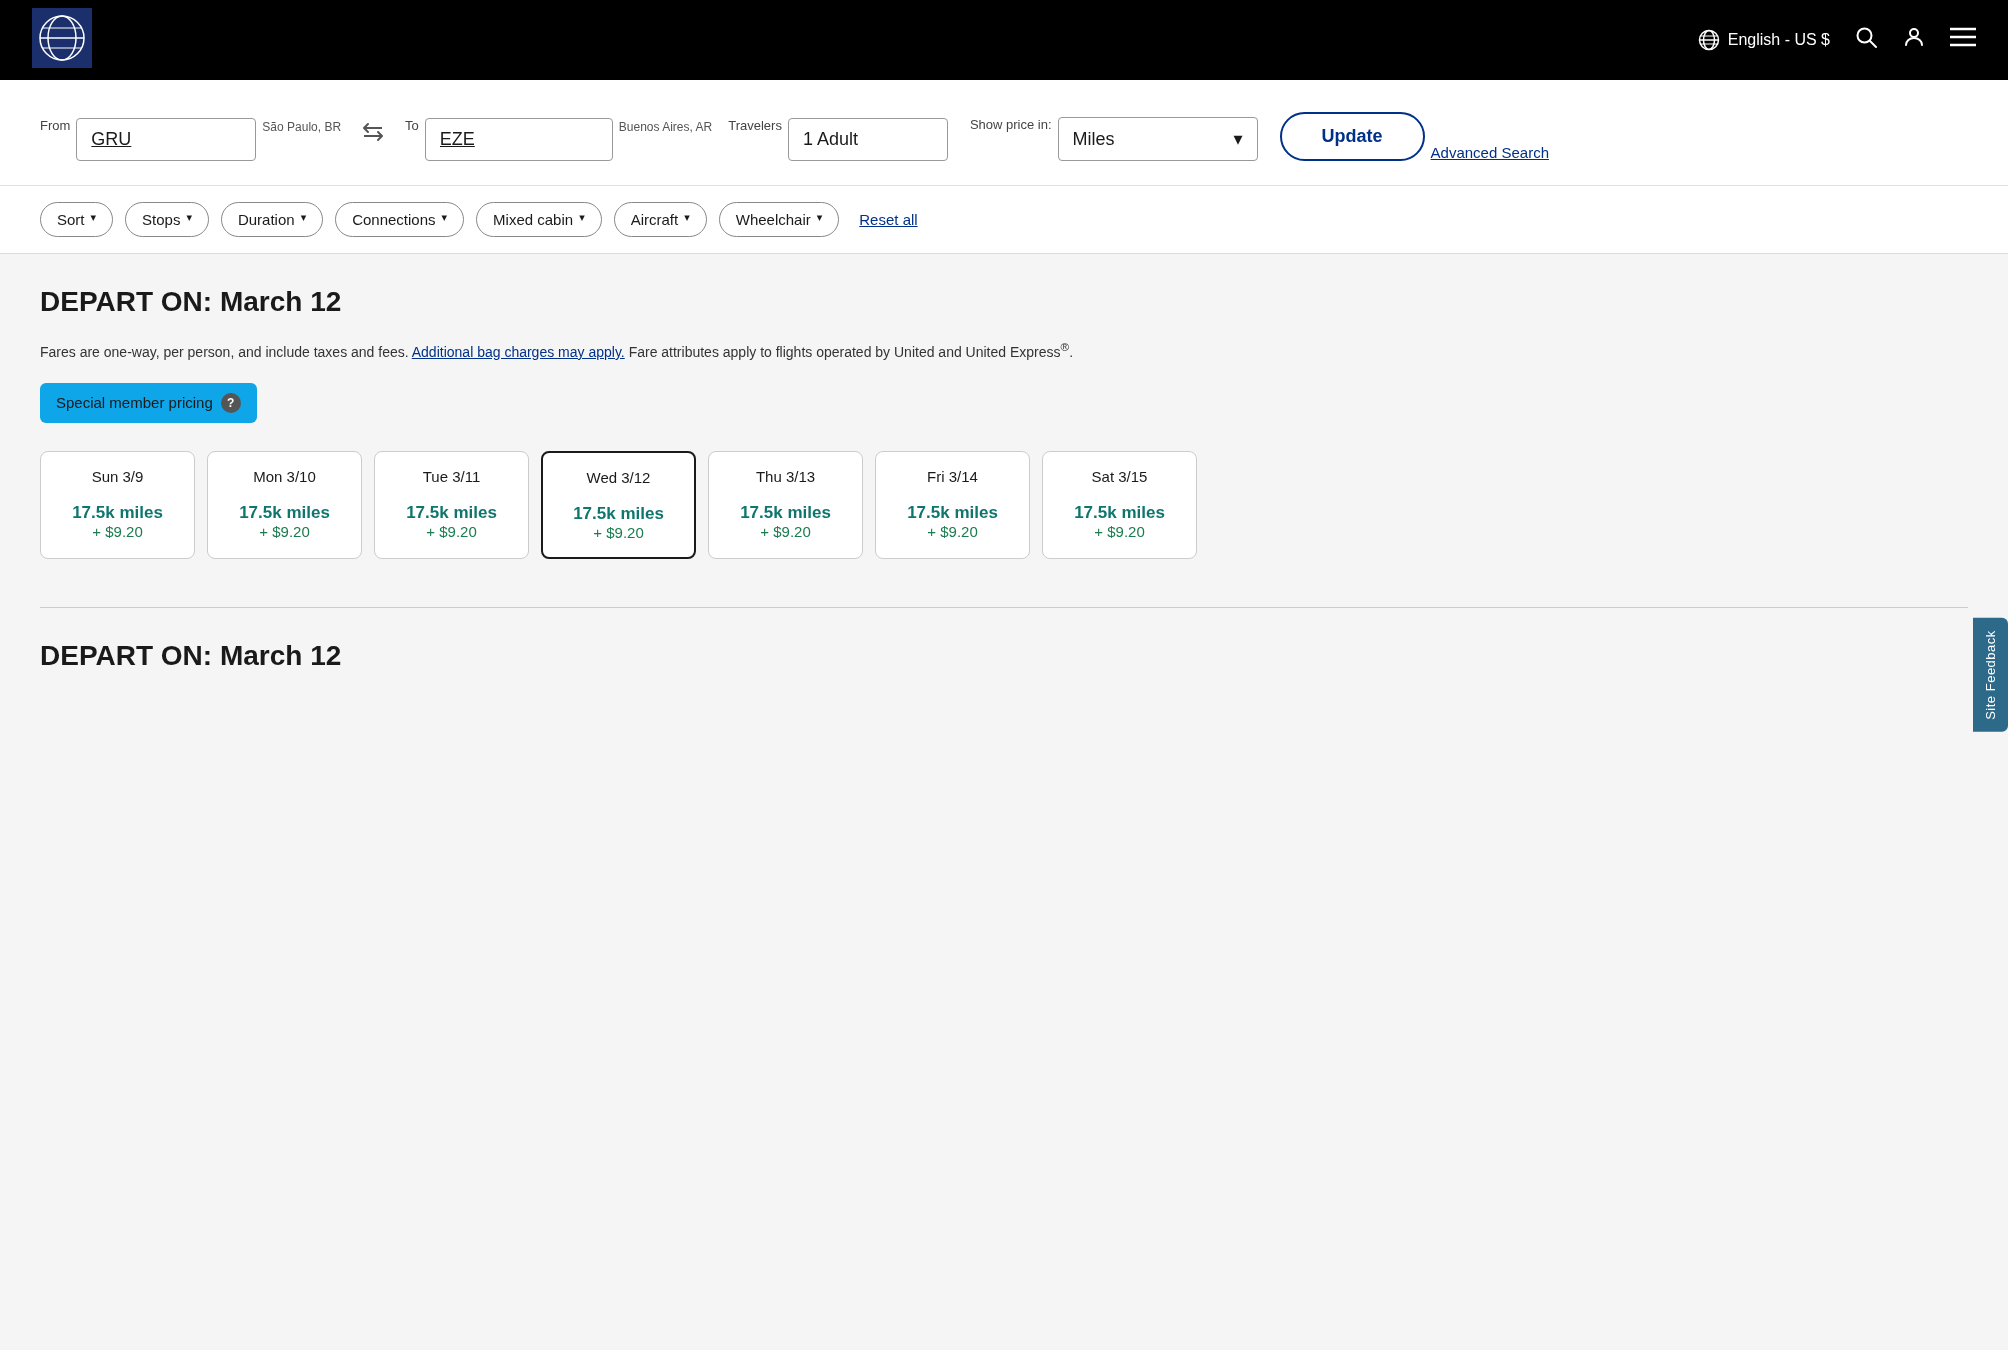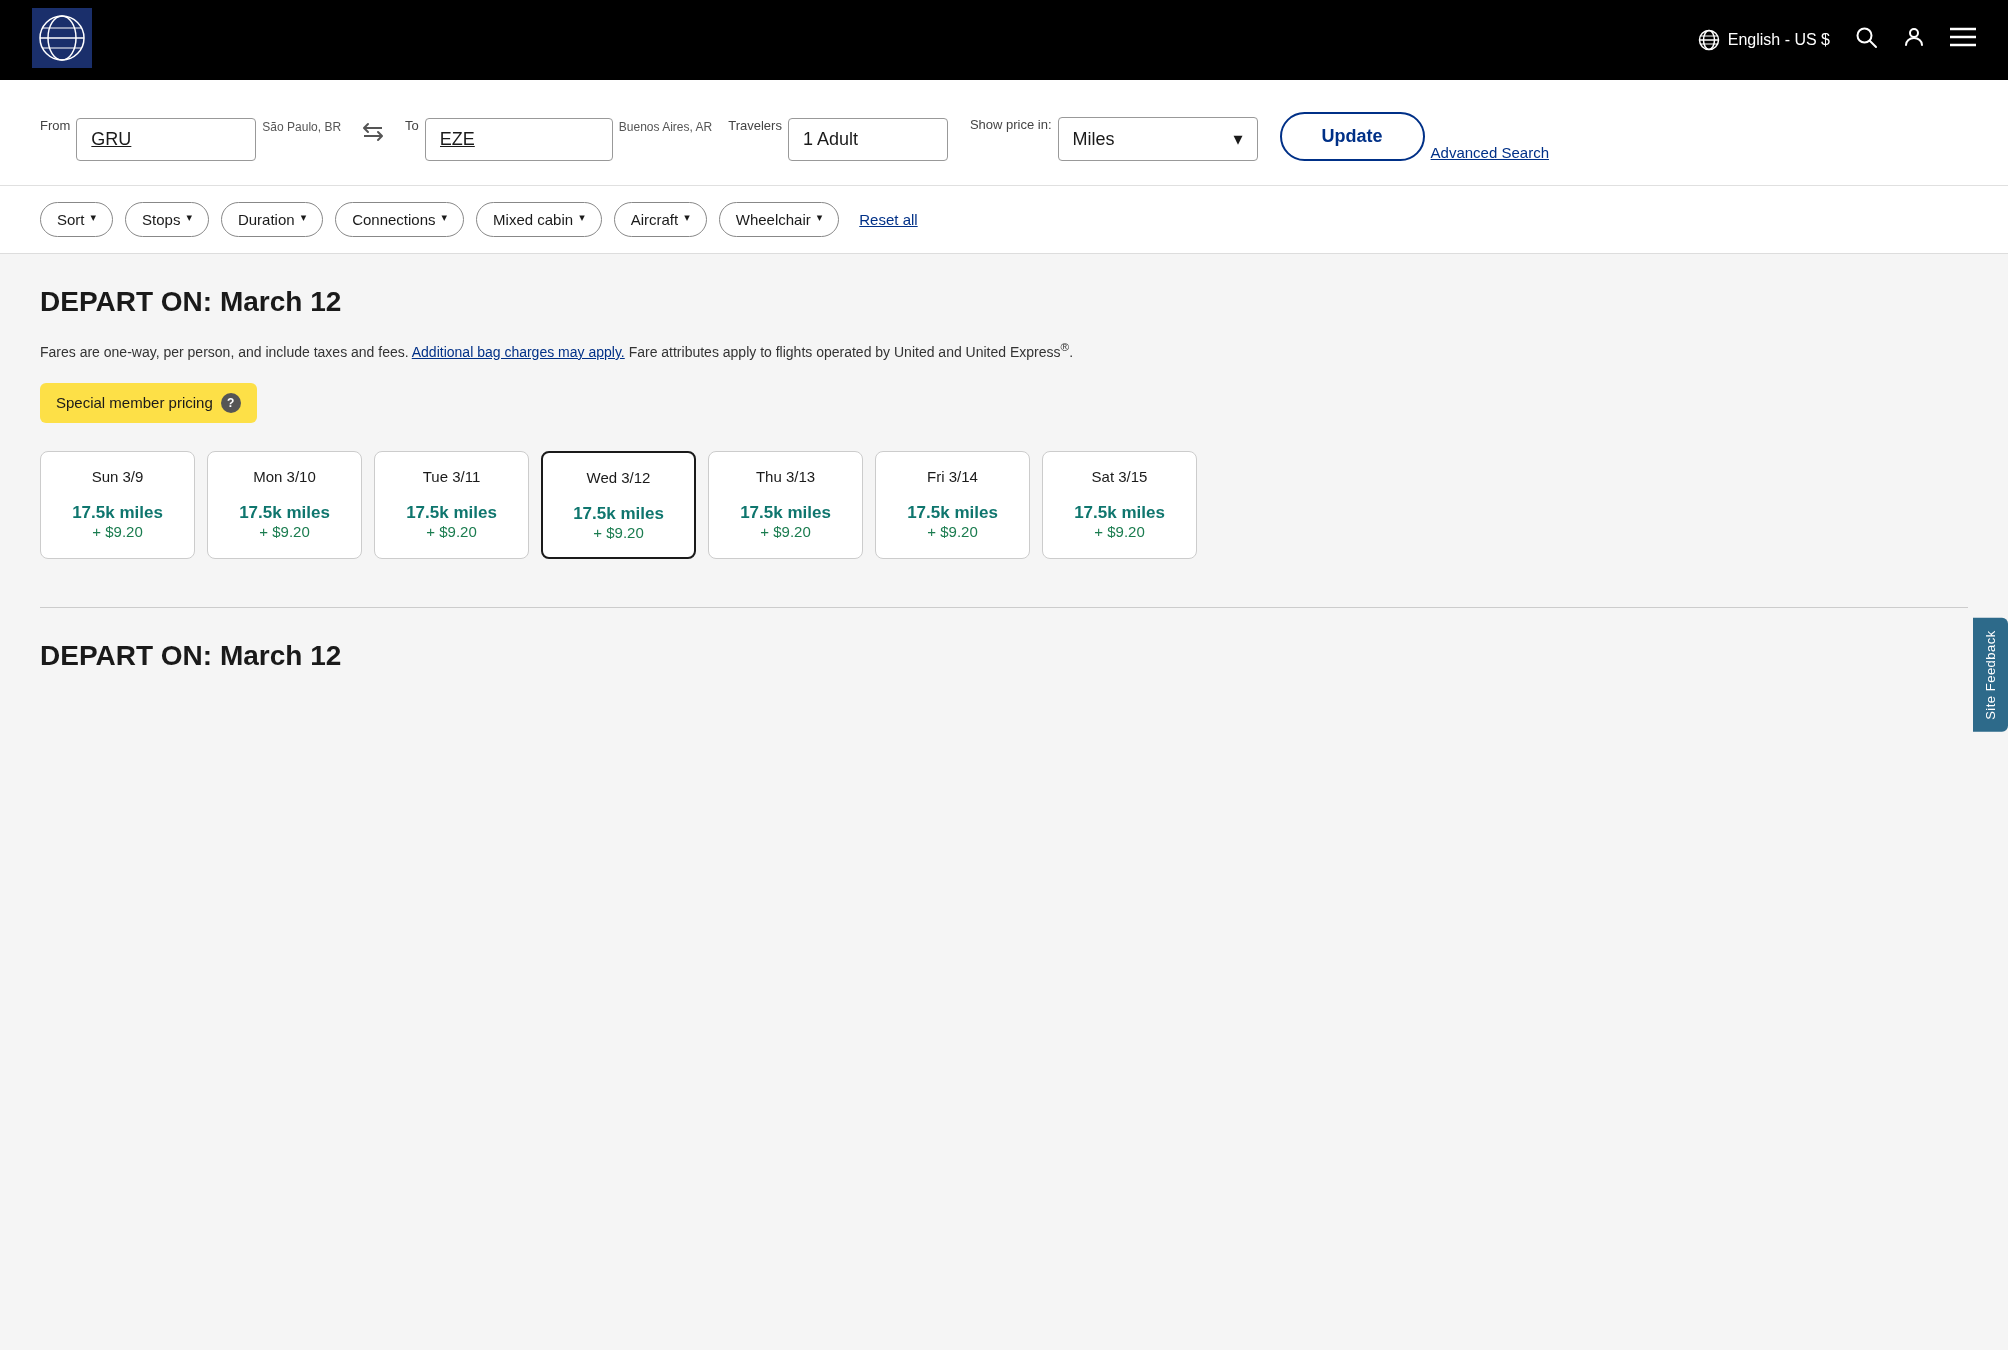--- a/index.html
+++ b/index.html
@@ -198,21 +198,21 @@
     .fare-note a {
       color: #003087;
       text-decoration: underline;
     }
 
     
     .member-pricing-badge {
       display: inline-flex;
       align-items: center;
       gap: 8px;
-      background: #fde047;
+      background: #0ea5e9;
       border-radius: 6px;
       padding: 10px 16px;
       font-size: 15px;
       font-weight: 500;
       color: #1a1a1a;
       margin-bottom: 28px;
     }
     .help-icon {
       background: #555;
       color: #fff;

